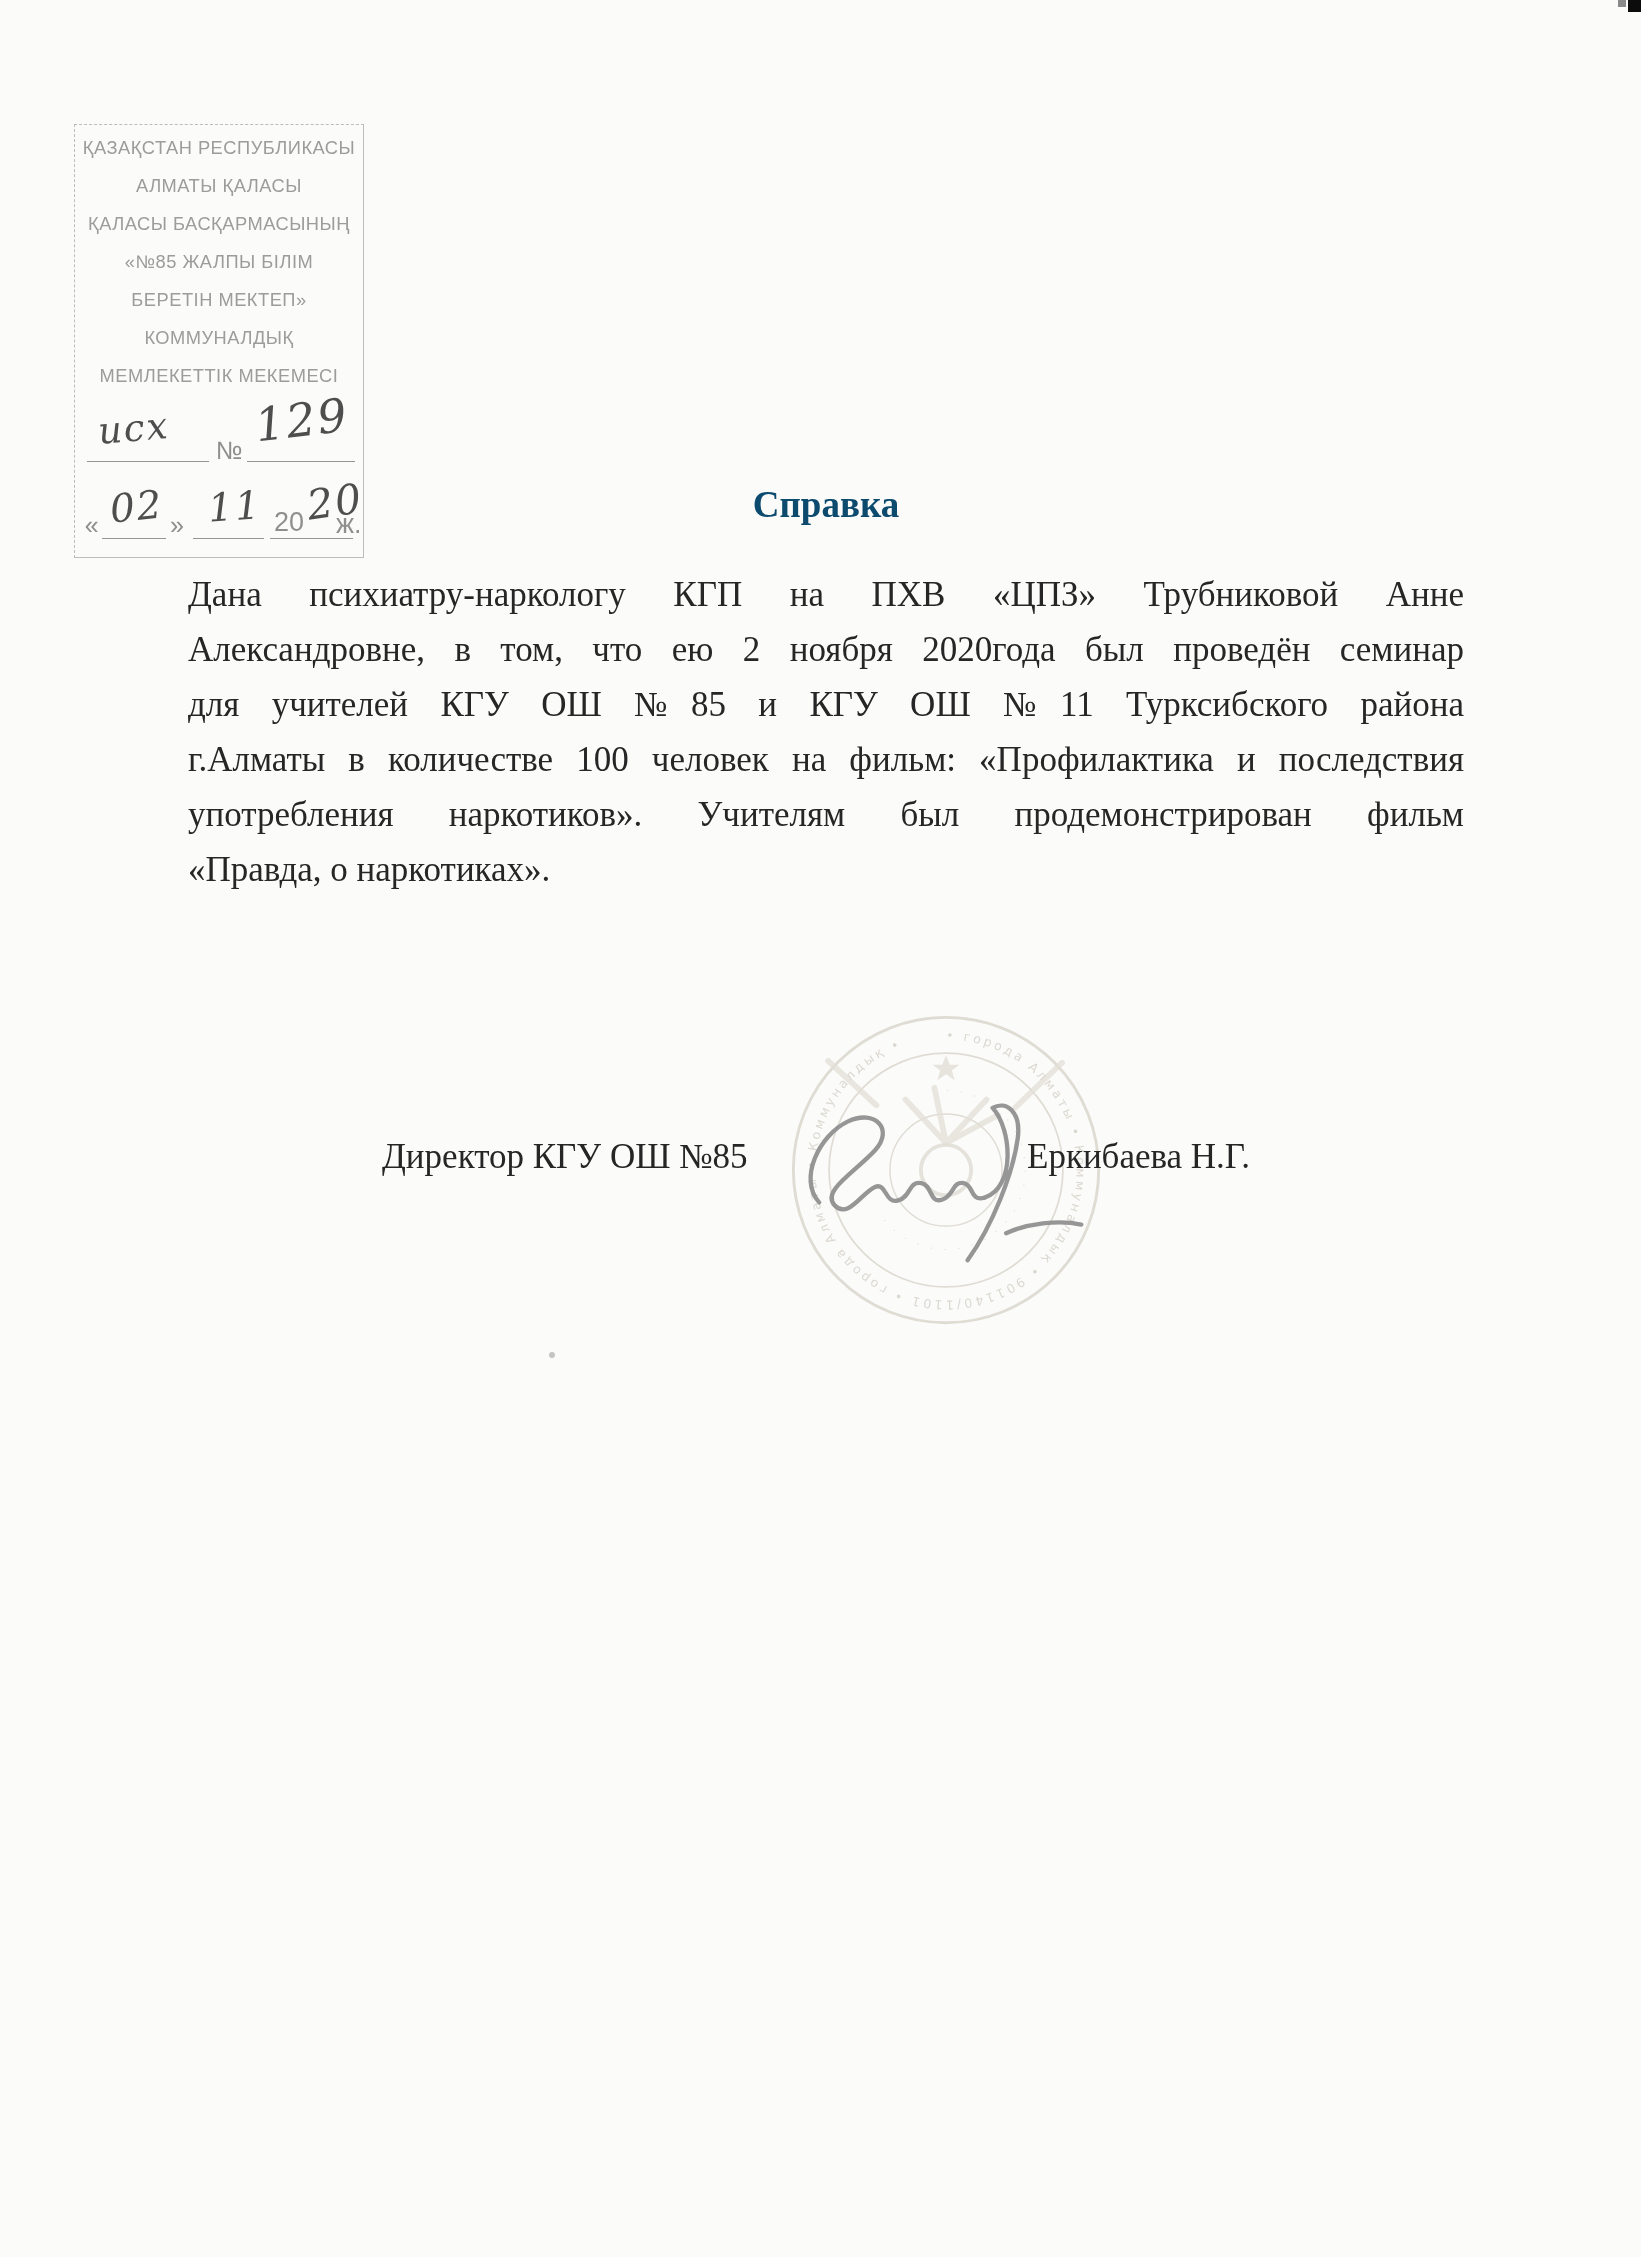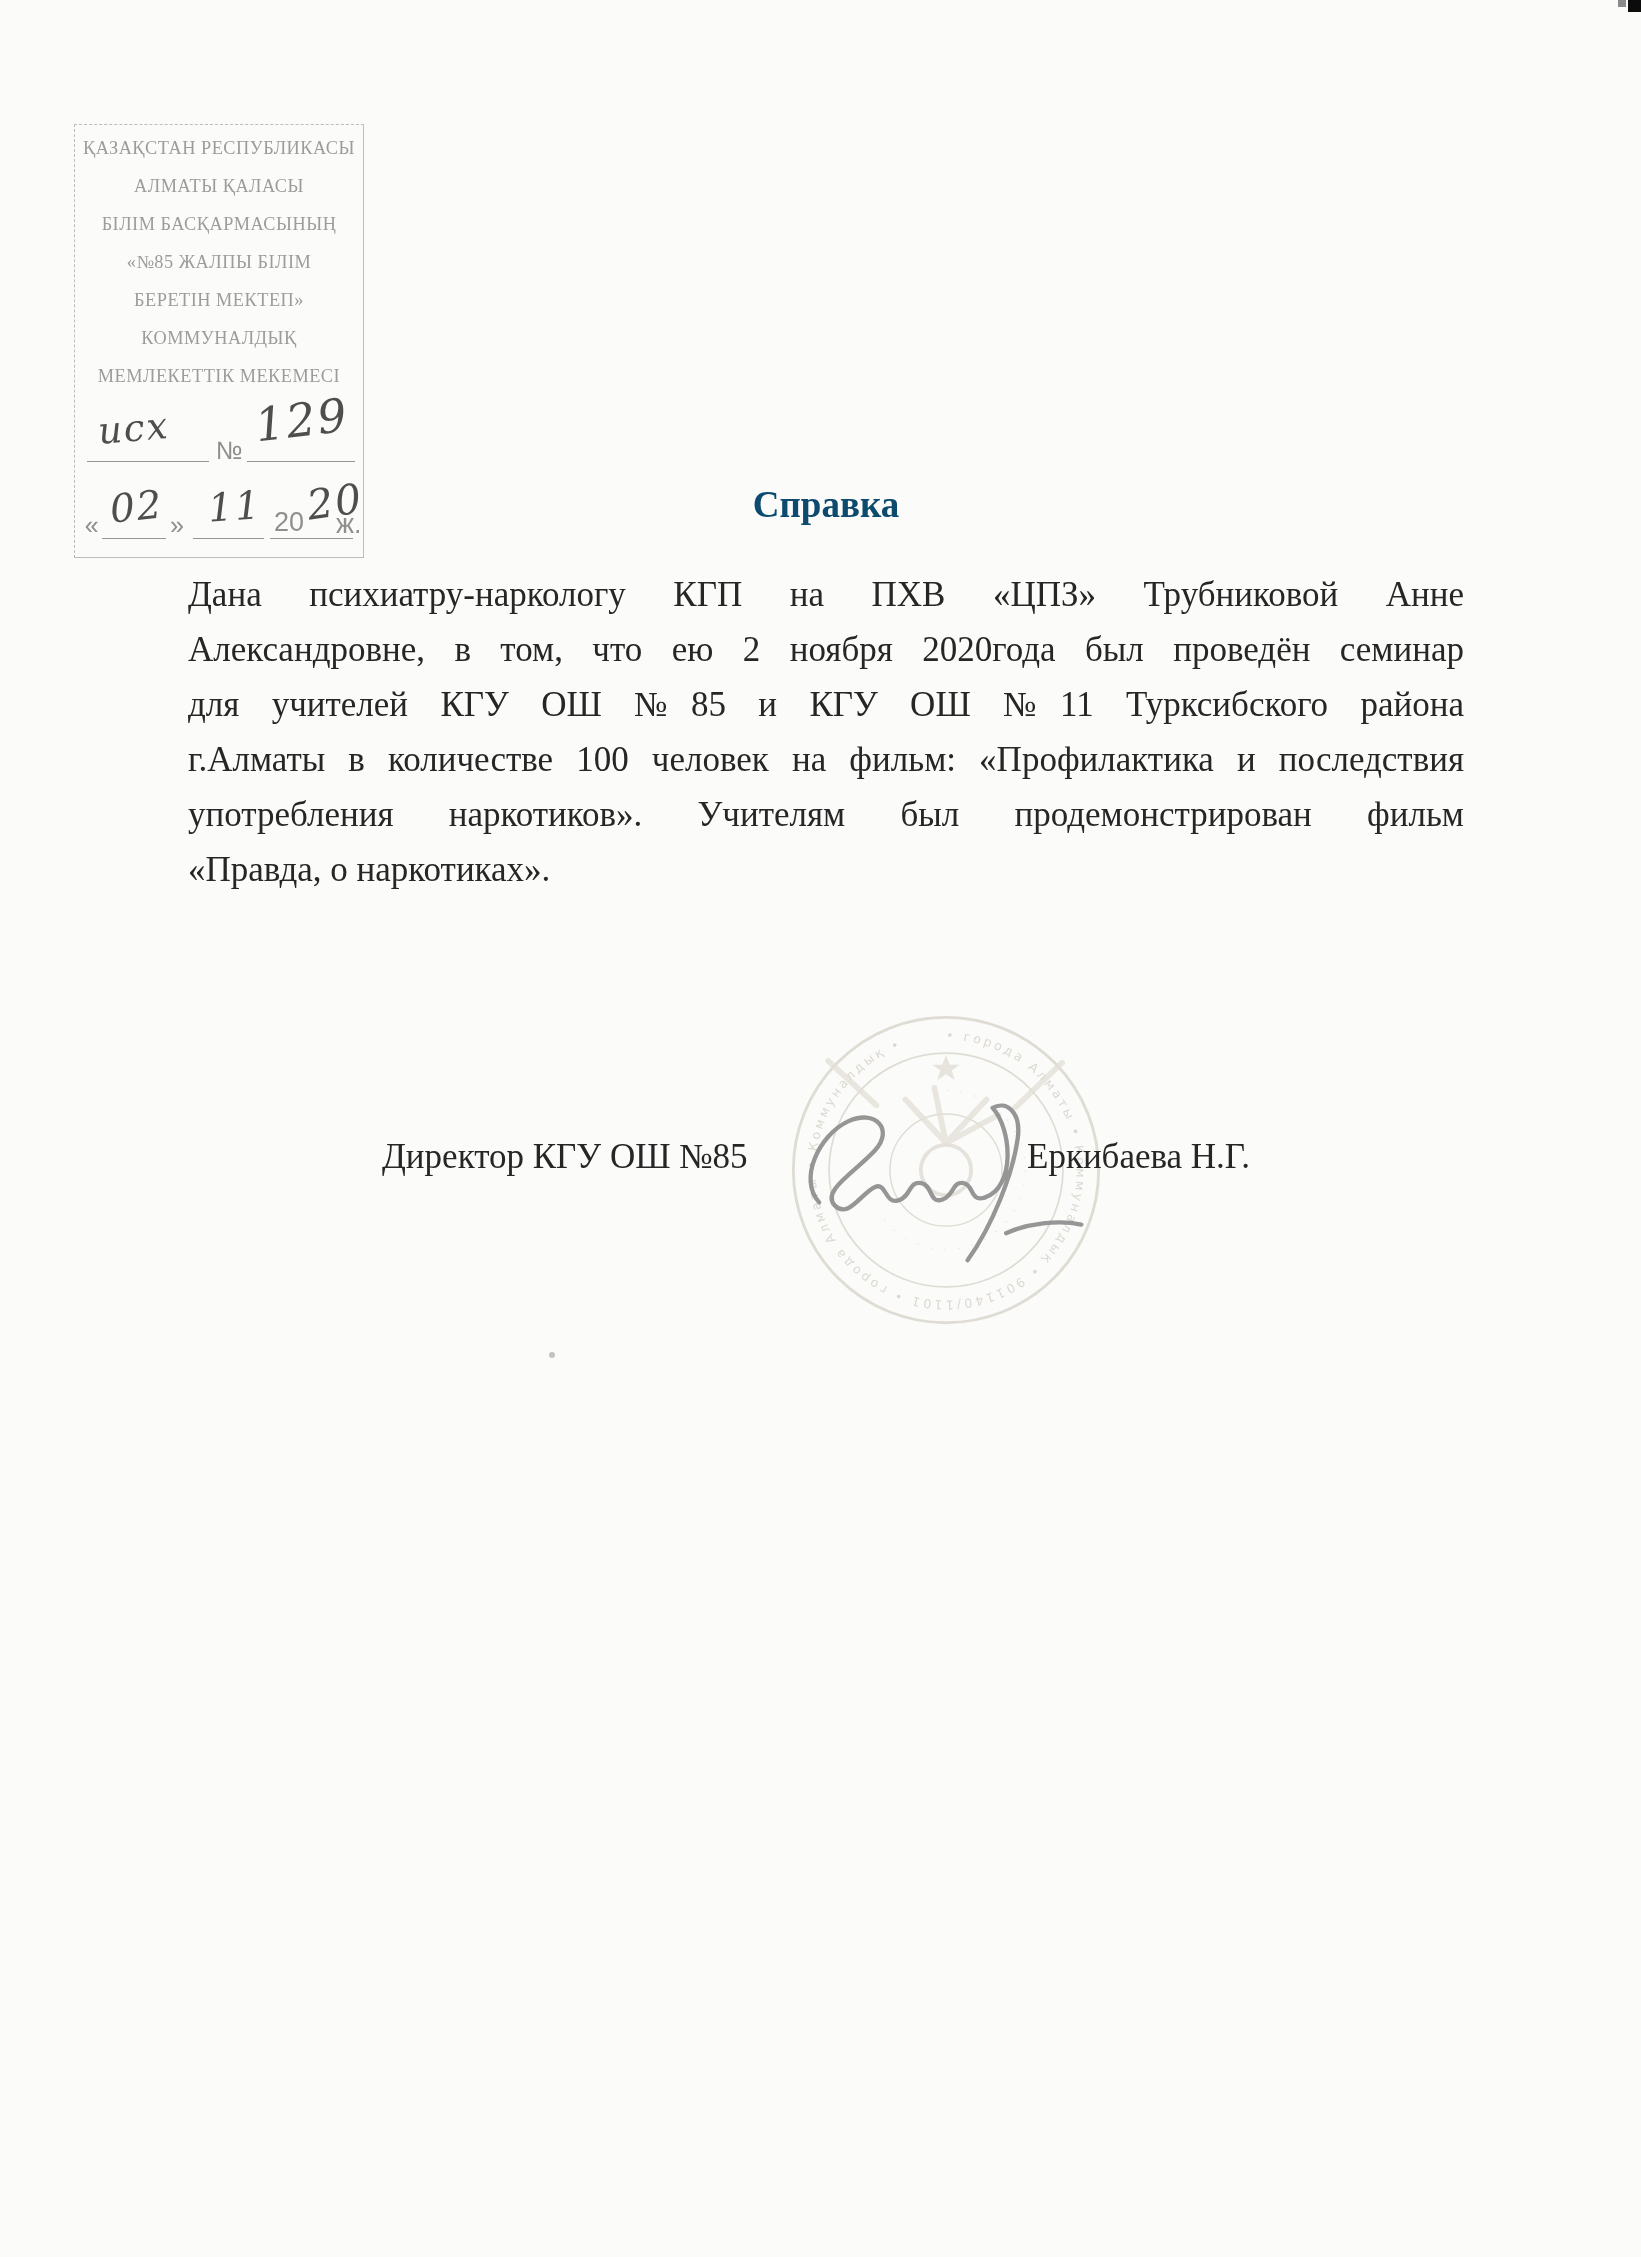--- a/index.html
+++ b/index.html
@@ -13,21 +13,21 @@
   }
 
   
   .stamp-box{
     position:absolute;left:74px;top:124px;width:290px;height:434px;
     border:1.9px solid #bcbcbc;border-top-style:dashed;border-left-style:dashed;
     box-sizing:border-box;
   }
   .stamp-lines{padding-top:3.9px;}
   .stamp-line{
-    font-family:Liberation Serif, serif;
+    font-family:Liberation Sans, sans-serif;
     font-size:18.3px;line-height:38px;color:#9c9c9c;
     text-align:center;letter-spacing:0.5px;white-space:nowrap;
   }
   .stamp-print{
     position:absolute;
     font-family:"Liberation Sans", sans-serif;
     color:#8f8f8f;
   }
   .hw{
     position:absolute;
@@ -66,21 +66,21 @@
 </style>
 </head>
 <body>
 
 <div class="page">
 
   <div class="stamp-box">
     <div class="stamp-lines">
       <div class="stamp-line">ҚАЗАҚСТАН РЕСПУБЛИКАСЫ</div>
       <div class="stamp-line">АЛМАТЫ ҚАЛАСЫ</div>
-      <div class="stamp-line">БІЛІМ БАСҚАРМАСЫНЫҢ</div>
+      <div class="stamp-line">ҚАЛАСЫ БАСҚАРМАСЫНЫҢ</div>
       <div class="stamp-line">«№85 ЖАЛПЫ БІЛІМ</div>
       <div class="stamp-line">БЕРЕТІН МЕКТЕП»</div>
       <div class="stamp-line">КОММУНАЛДЫҚ</div>
       <div class="stamp-line">МЕМЛЕКЕТТІК МЕКЕМЕСІ</div>
     </div>
 
     <span class="hw" style="left:23px;top:282px;font-size:37px;transform:rotate(-5deg);">исх</span>
     <span class="u-line" style="left:11.6px;top:336px;width:122px;"></span>
     <span class="stamp-print" style="left:141px;top:311px;font-size:25px;">№</span>
     <span class="hw" style="left:180px;top:268px;font-size:46px;transform:rotate(-7deg);">129</span>

